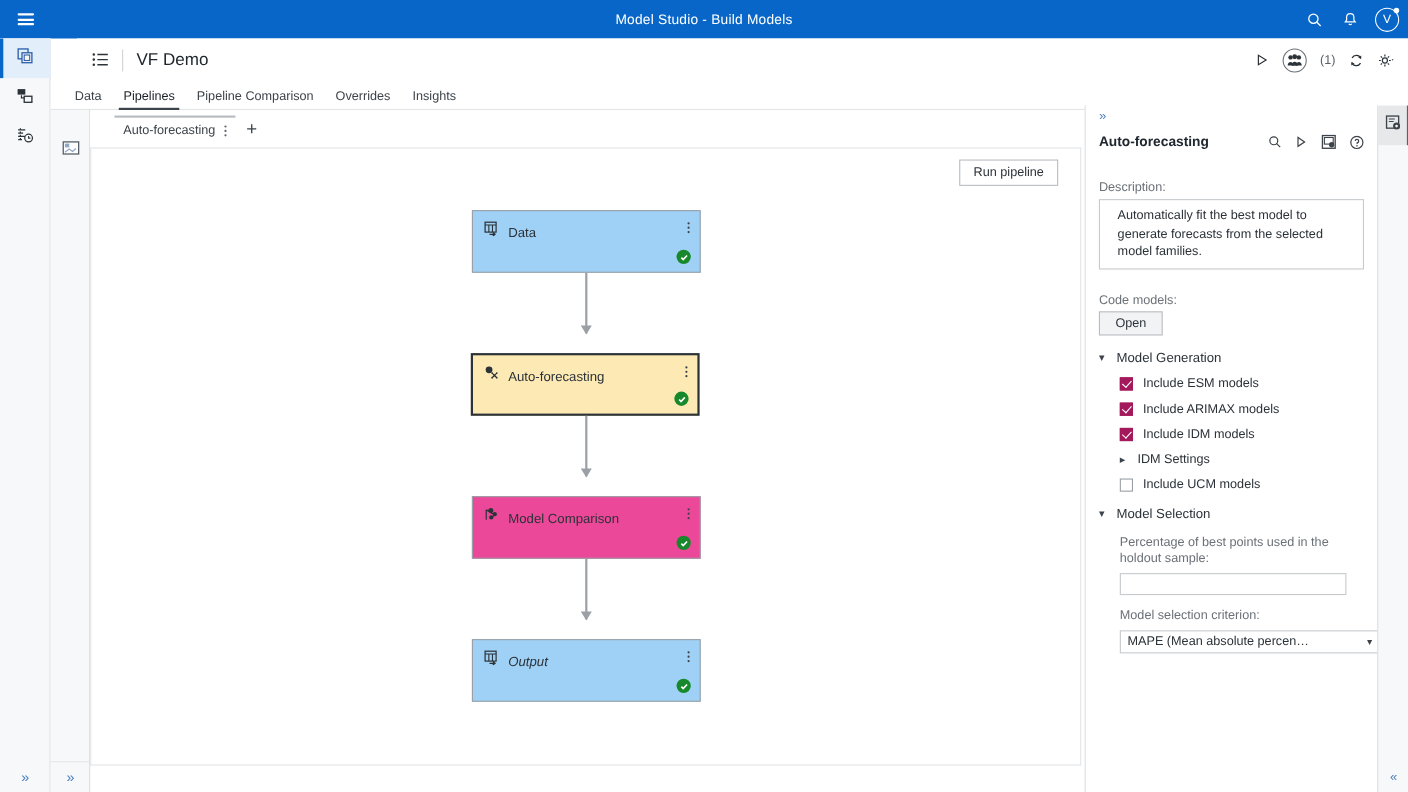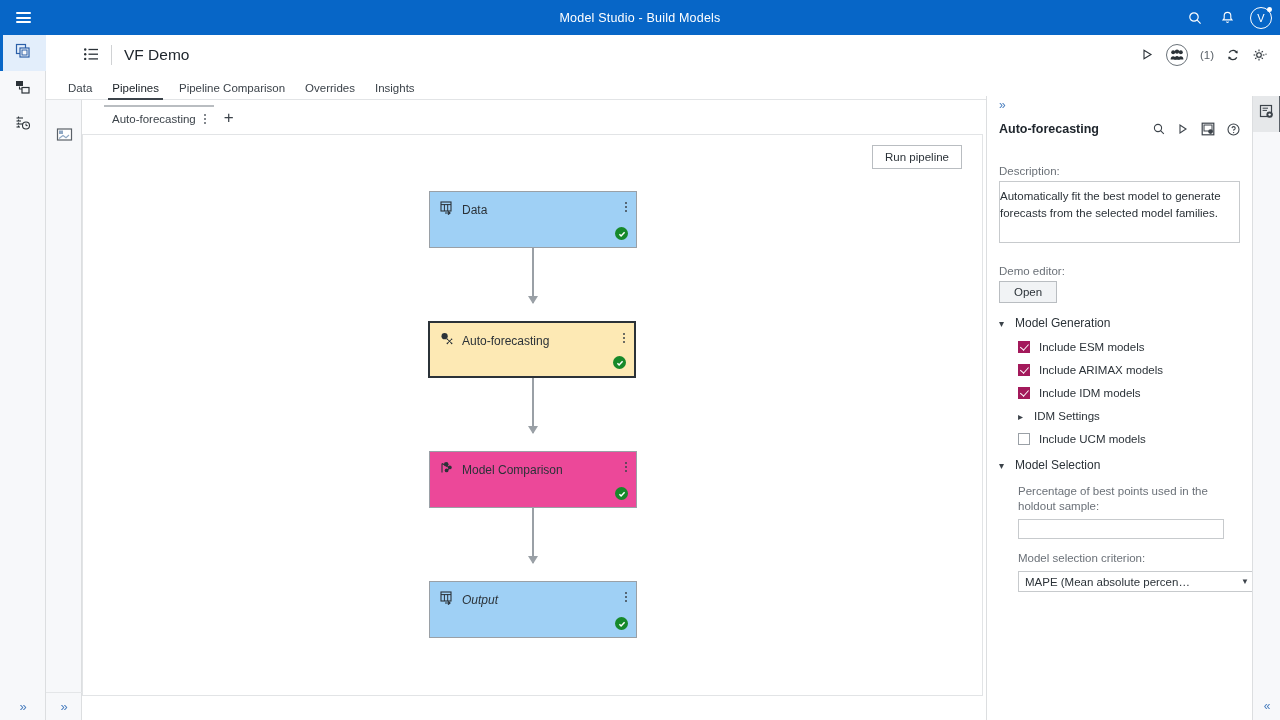--- a/index.html
+++ b/index.html
@@ -199,21 +199,21 @@
   }
   .rpanel-head {
     display: flex; align-items: center; height: 28px; margin-top: 2px;
   }
   .rpanel-title { font-size: 12.5px; color: #20272e; font-weight: bold; }
   .rpanel-icons { margin-left: auto; display: flex; gap: 12px; align-items: center; }
   .rp-icon { cursor: pointer; display: flex; color: #3c434a; }
 
   .field-label { font-size: 11.5px; color: #6b7178; margin-top: 22px; margin-bottom: 4px; }
   .desc-box {
-    border: 1px solid #c7cacd; padding: 6px 0;
+    border: 1px solid #c7cacd; padding: 6px 16px;
     font-size: 11.5px; color: #2b3238; line-height: 16.5px;
     min-height: 62px;
   }
   .open-btn {
     border: 1px solid #b9bdc1; background: #f1f3f5;
     font-size: 11.5px; color: #2b3238; padding: 4px 14px;
     cursor: pointer; font-family: "Liberation Sans", sans-serif;
   }
   .section {
     display: flex; align-items: center; gap: 7px;
@@ -578,21 +578,21 @@
           <path d="M5 5.1a1.6 1.6 0 1 1 1.8 1.7v1" stroke="#3c434a" stroke-width="1.1" fill="none"></path>
           <circle cx="6.6" cy="9.6" r="0.7" fill="#3c434a"></circle>
         </svg>
       </span>
     </div>
   </div>
 
   <div class="field-label">Description:</div>
   <div class="desc-box">Automatically fit the best model to generate forecasts from the selected model families.</div>
 
-  <div class="field-label">Demo editor:</div>
+  <div class="field-label">Code models:</div>
   <button class="open-btn">Open</button>
 
   
   <div class="section">
     <span class="chev">▾</span>
     <span class="section-label">Model Generation</span>
   </div>
 
   <div class="cbrow">
     <span class="cbox checked"></span>

